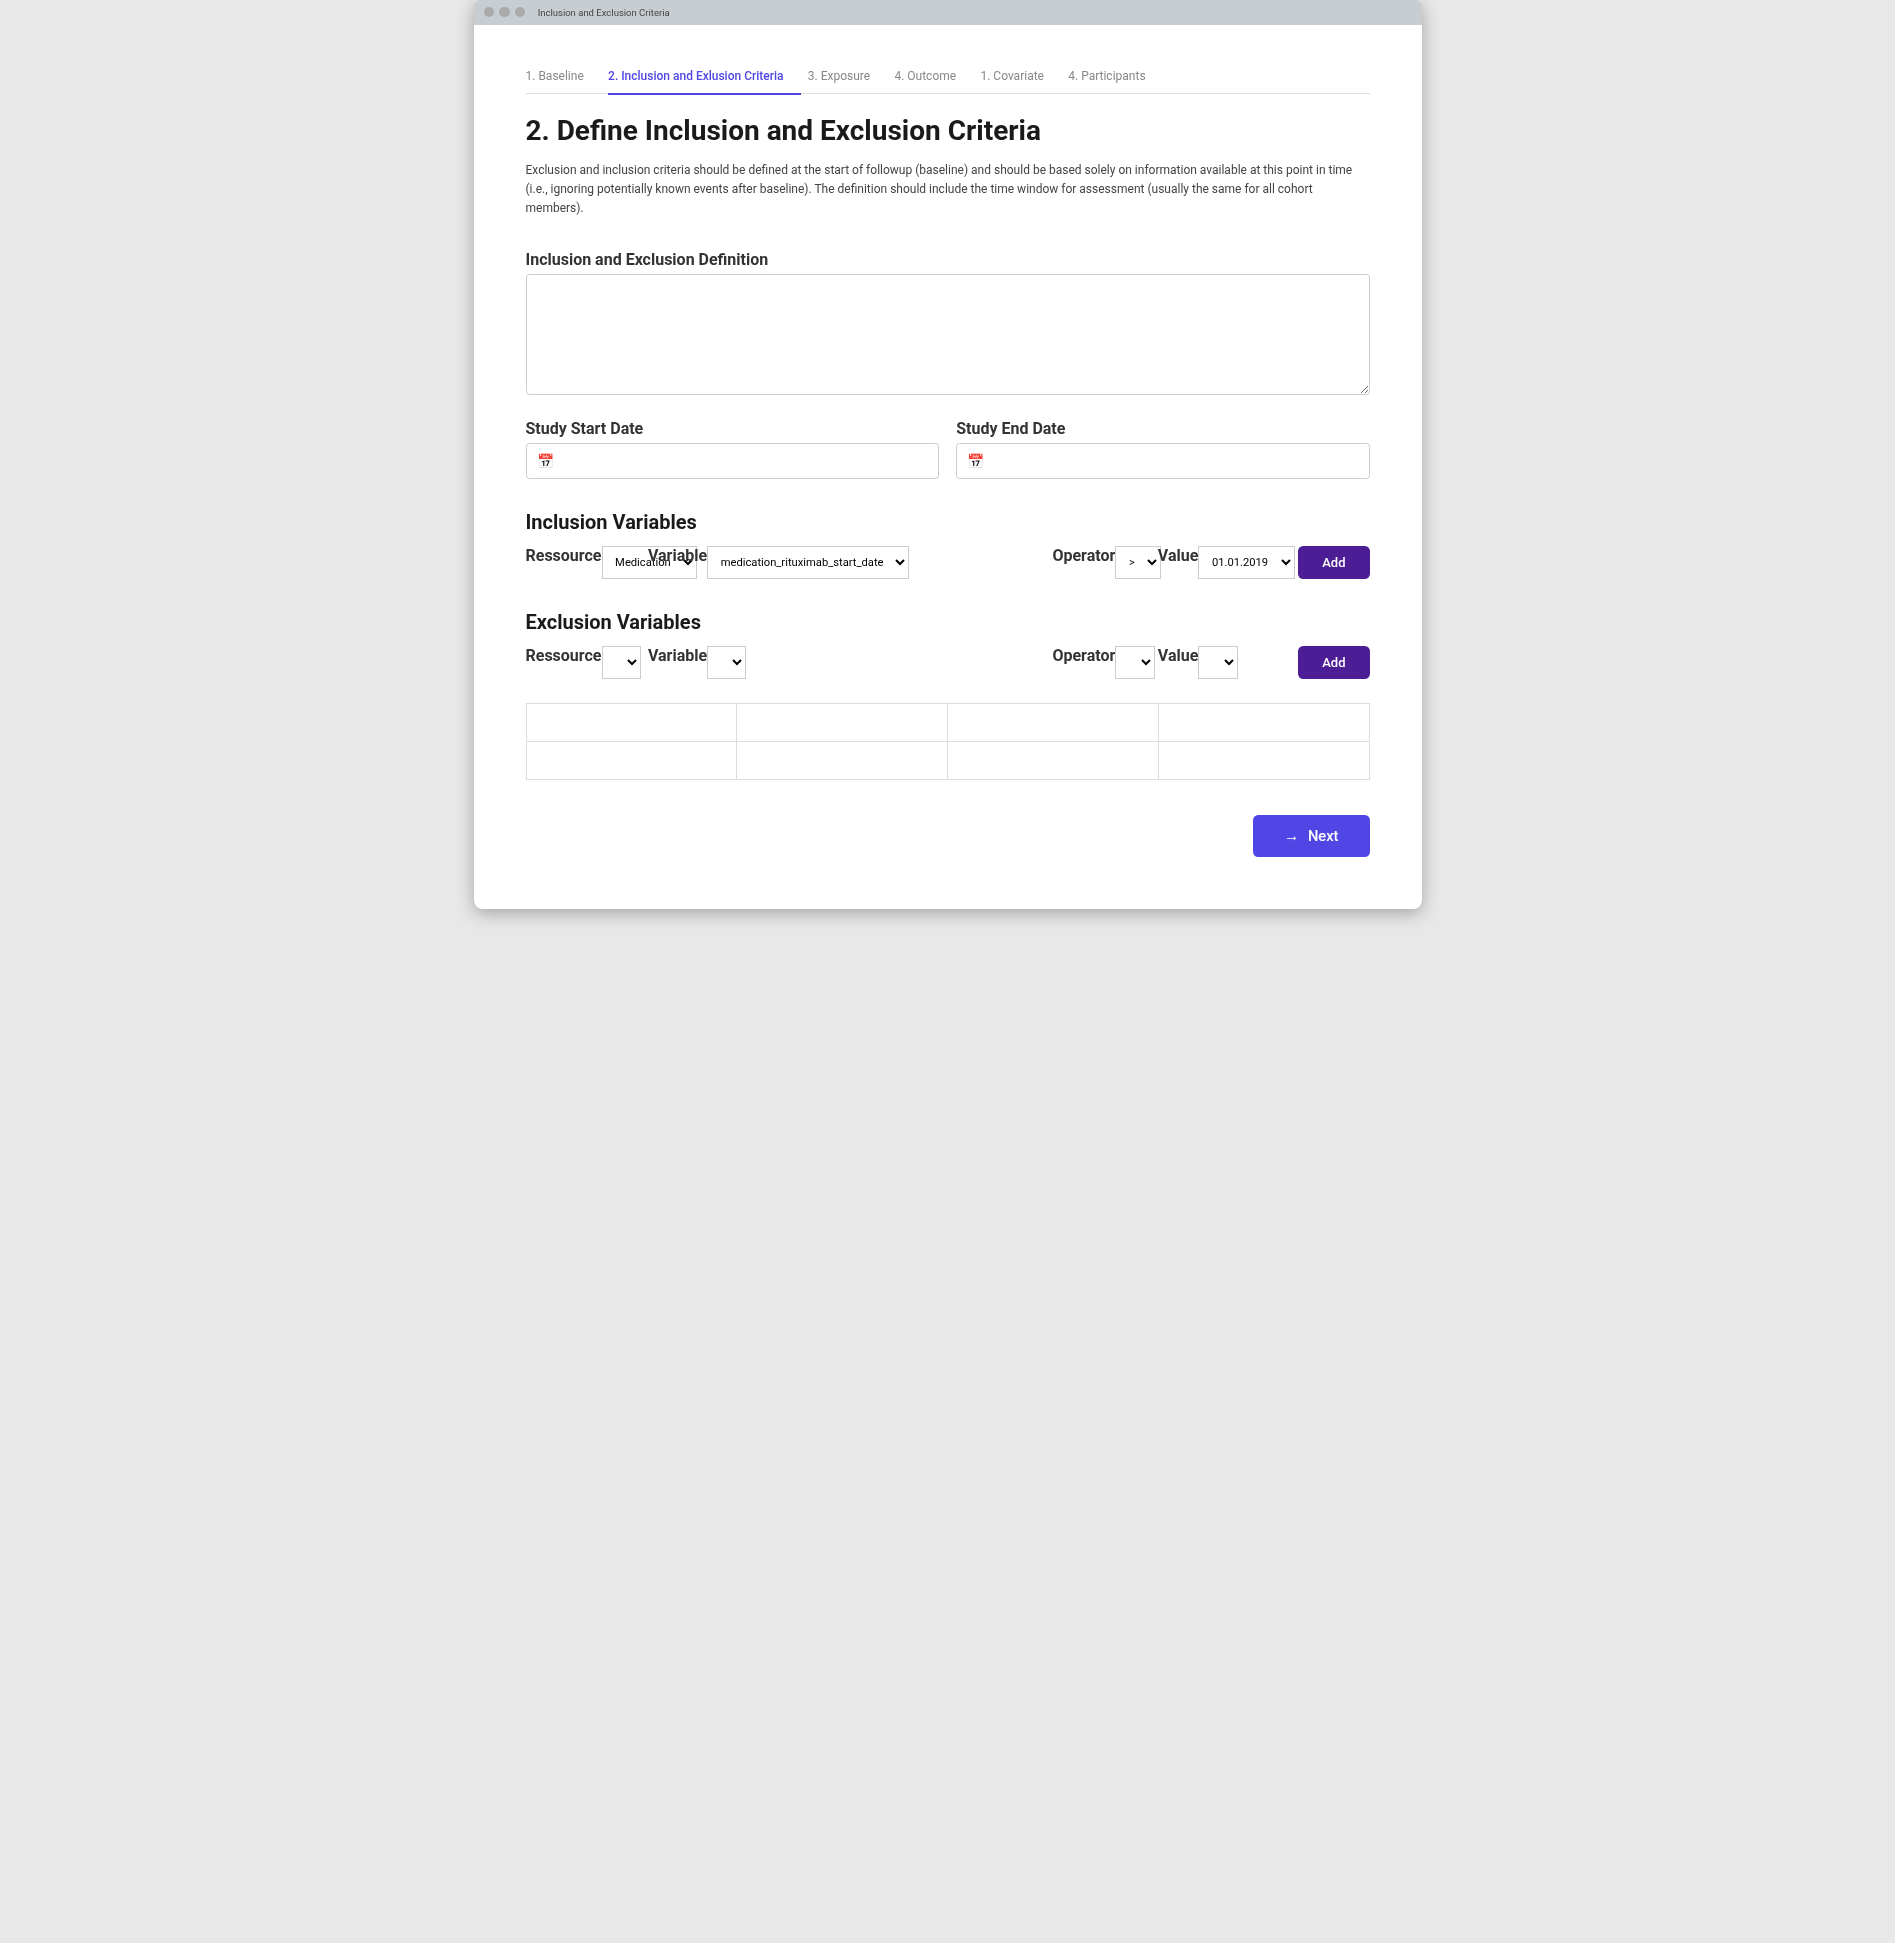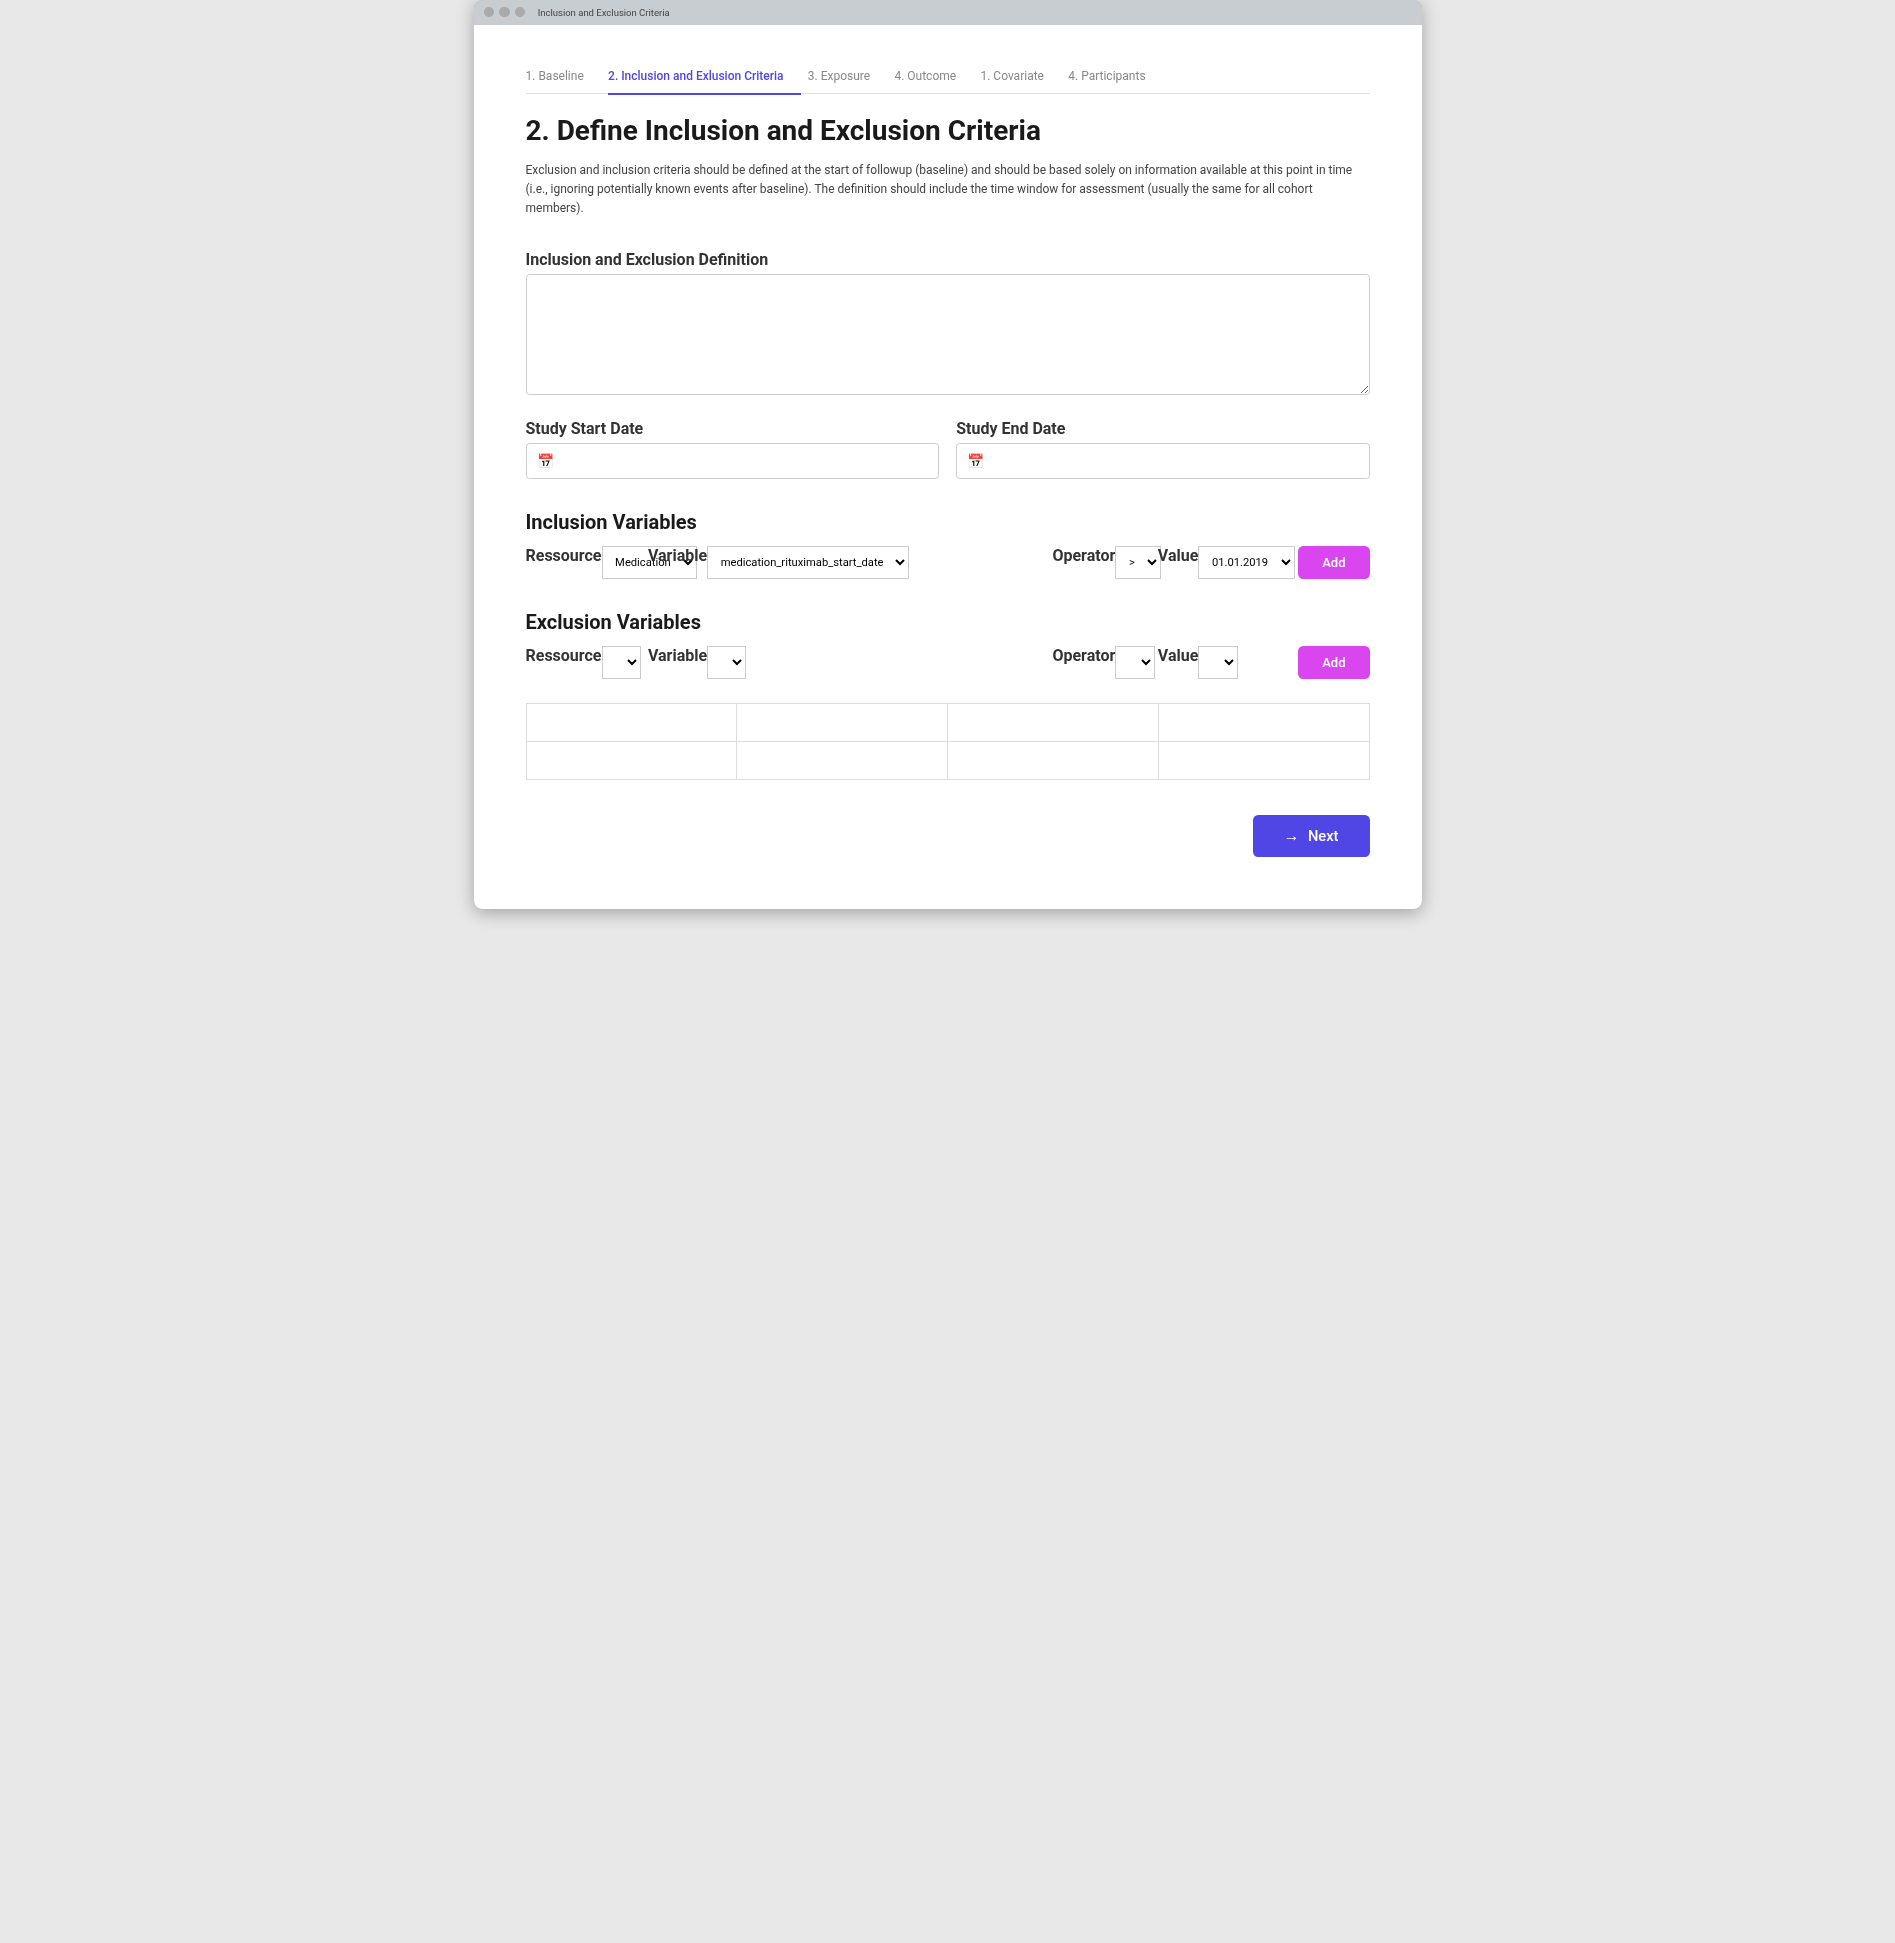--- a/index.html
+++ b/index.html
@@ -184,21 +184,21 @@
       padding: 7px 8.6px;
       font-size: 11.2px;
       height: 33px;
       background: white;
       cursor: pointer;
       appearance: auto;
       font-family: inherit;
     }
 
     .add-button {
-      background: #d946ef;
+      background: #4c1d95;
       color: white;
       border: none;
       border-radius: 5.2px;
       padding: 7px 24px;
       font-size: 13px;
       font-weight: 500;
       cursor: pointer;
       height: 33px;
       white-space: nowrap;
       font-family: inherit;

